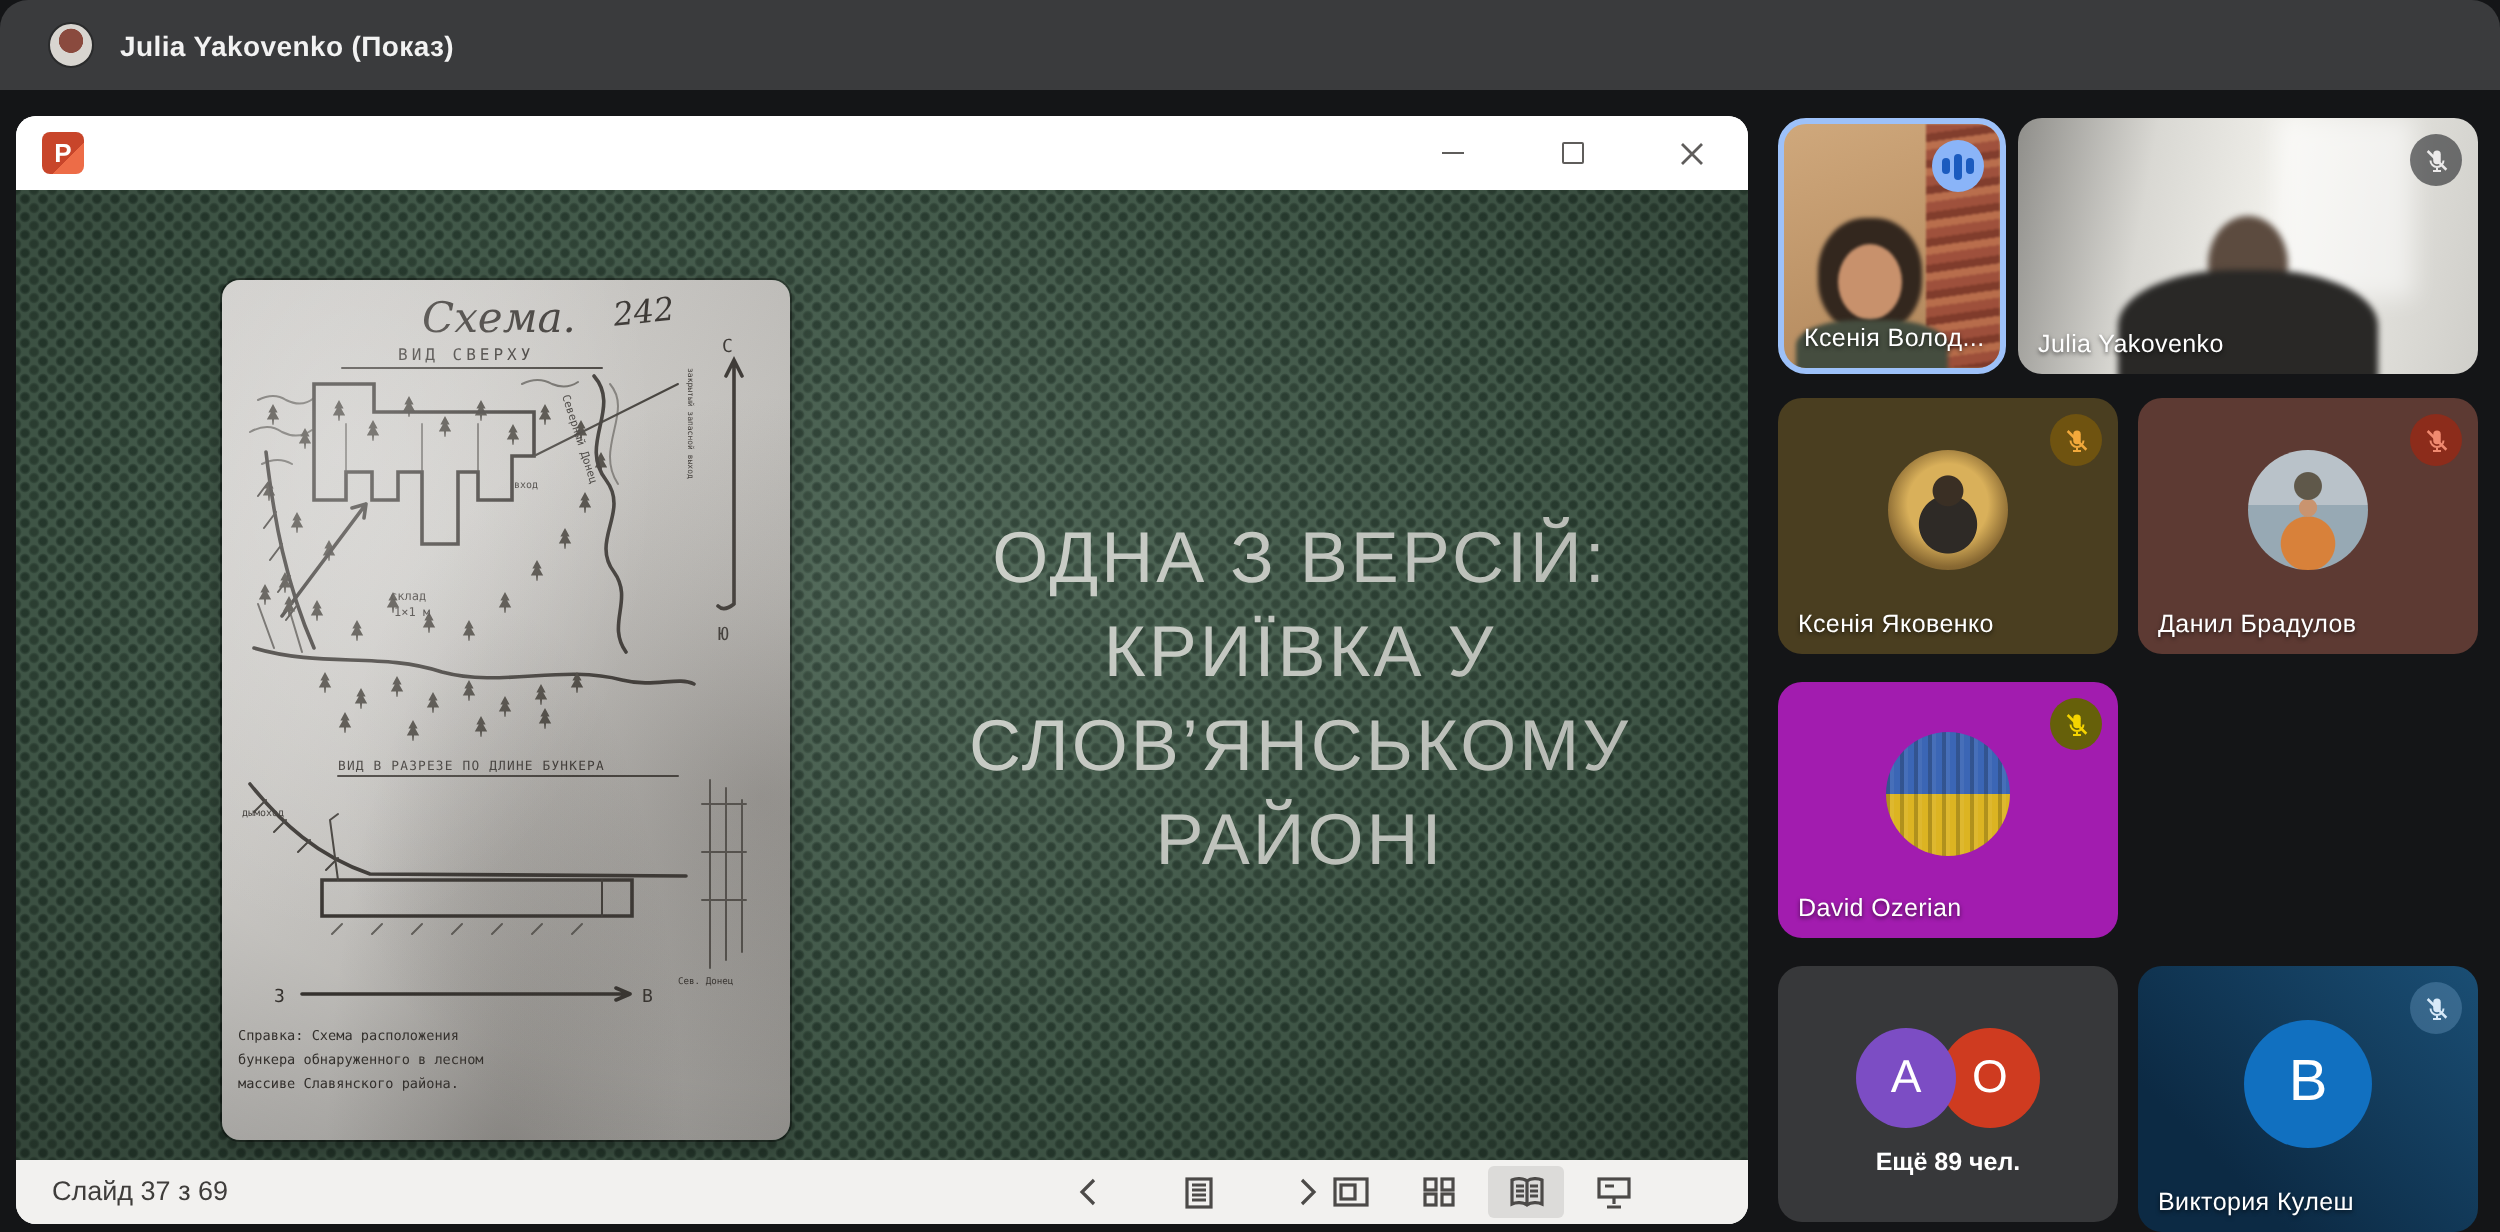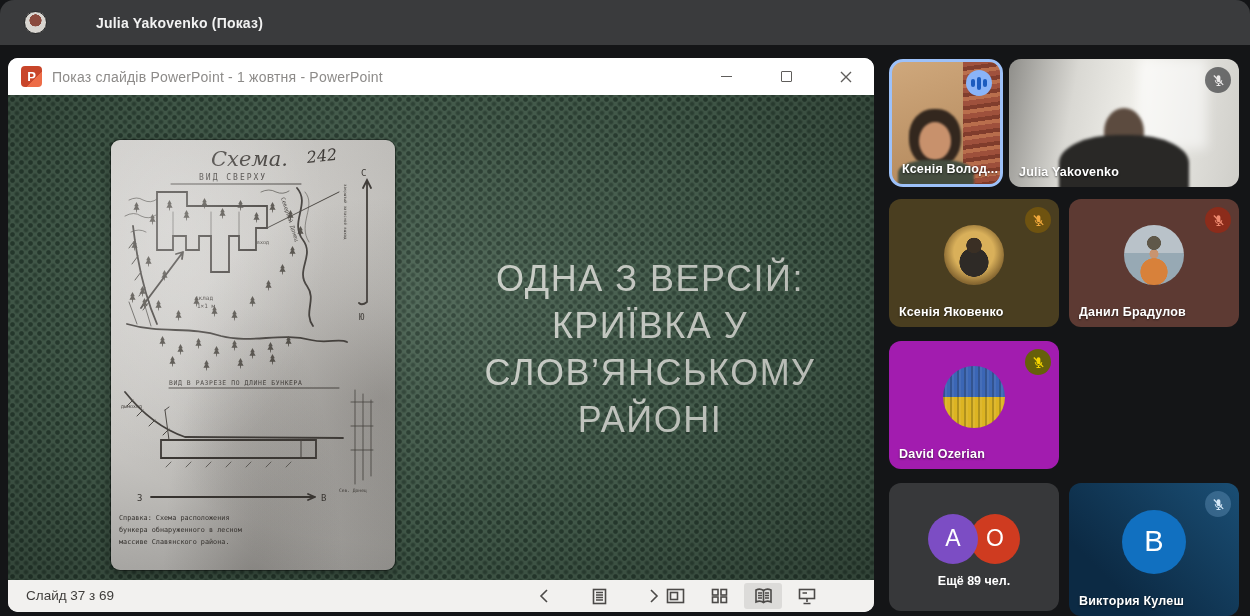--- a/index.html
+++ b/index.html
@@ -2,21 +2,21 @@
 <html><head>
 <meta charset="utf-8">
 <style>
   * { margin:0; padding:0; box-sizing:border-box; }
   html,body { background:#0b0c0d; }
   body { font-family:"Liberation Sans", sans-serif; }
   #stage { position:relative; width:1250px; height:616px; background:#141517; overflow:hidden; }
 
   
   .topbar { position:absolute; left:0; top:0; width:1250px; height:45px; background:#3a3b3d;
-            border-radius:14px 14px 0 0; display:flex; align-items:center; padding-left:24px;gap:36px; }
+            border-radius:14px 14px 0 0; display:flex; align-items:center; padding-left:24px; }
   .topbar .avatar { width:23px; height:23px; border-radius:50%; margin-right:13px;
             background: radial-gradient(circle at 50% 40%, #8a4a3e 0 36%, #d8d5d0 38%),
                         linear-gradient(#cfcdc9,#b5b3af); border:1px solid #2a2b2c; }
   .topbar .label { color:#f2f2f2; font-size:14px; font-weight:700; letter-spacing:.2px; }
 
   
   .ppt { position:absolute; left:8px; top:58px; width:866px; height:554px; border-radius:10px;
          overflow:hidden; display:flex; flex-direction:column; background:#fff; }
   .ppt-titlebar { height:37px; background:#ffffff; display:flex; align-items:center; flex:0 0 auto; }
   .ppt-logo { width:21px; height:21px; margin:0 10px 0 13px; border-radius:4px;
@@ -59,21 +59,21 @@
   .ppt-status { height:32px; background:#f2f1ef; flex:0 0 auto; position:relative; }
   .slide-counter { position:absolute; left:18px; top:0; line-height:32px; font-size:13.5px; color:#3f3d3b; }
   .nav-group { position:absolute; left:518px; top:0; height:32px; display:flex; align-items:center; gap:16px; }
   .view-group { position:absolute; left:648px; top:0; height:32px; display:flex; align-items:center; gap:6px; }
   .sicon { width:38px; height:26px; display:flex; align-items:center; justify-content:center; border:none; background:transparent; cursor:default; border-radius:3px; }
   .sicon.active { background:#dcdbd9; }
   .sicon svg { stroke:#4c4a48; fill:none; stroke-width:1.6; }
 
   
   .tile { position:absolute; border-radius:12px; overflow:hidden; background:#222; }
-  .tile .pname { position:absolute; left:10px; bottom:8px; color:#fff; font-size:12.5px; font-weight:700;
+  .tile .pname { position:absolute; left:10px; bottom:8px; color:#fff; font-size:12.5px; font-weight:400;
                  letter-spacing:.2px; text-shadow:0 1px 2px rgba(0,0,0,.6); white-space:nowrap; }
   .badge { position:absolute; top:8px; right:8px; width:26px; height:26px; border-radius:50%;
            display:flex; align-items:center; justify-content:center; }
   .badge svg { width:15px; height:15px; }
   .avatar-circle { position:absolute; left:50%; top:44%; transform:translate(-50%,-50%); border-radius:50%; }
 
   #tile-kseniia   { left:889px;  top:59px;  width:114px; height:128px; border:3px solid #9dc1f9; border-radius:14px;
                     background: linear-gradient(160deg,#cfa87c,#b98f63 70%,#a57c52); }
   #tile-julia     { left:1009px; top:59px;  width:230px; height:128px;
                     background: linear-gradient(100deg,#8f8e8a 0%,#d9d8d3 28%,#f1f0eb 55%,#cfcec9 100%); }
@@ -140,21 +140,20 @@
   <div class="topbar">
     <div class="avatar"></div>
     <div class="label">Julia Yakovenko (Показ)</div>
   </div>
 
   <div class="ppt">
     <div class="ppt-titlebar">
       <div class="ppt-logo">
         <span>P</span>
       </div>
-      <div class="ppt-title">Показ слайдів PowerPoint  -  1 жовтня - PowerPoint</div>
       <div class="win-controls">
         <button class="win-btn">
             <span class="glyph-min"></span>
           </button>
         <button class="win-btn">
             <span class="glyph-max"></span>
           </button>
         <button class="win-btn">
           <svg class="glyph-close" width="12" height="12" viewBox="0 0 12 12">
               <path d="M1 1 L11 11 M11 1 L1 11"></path>

